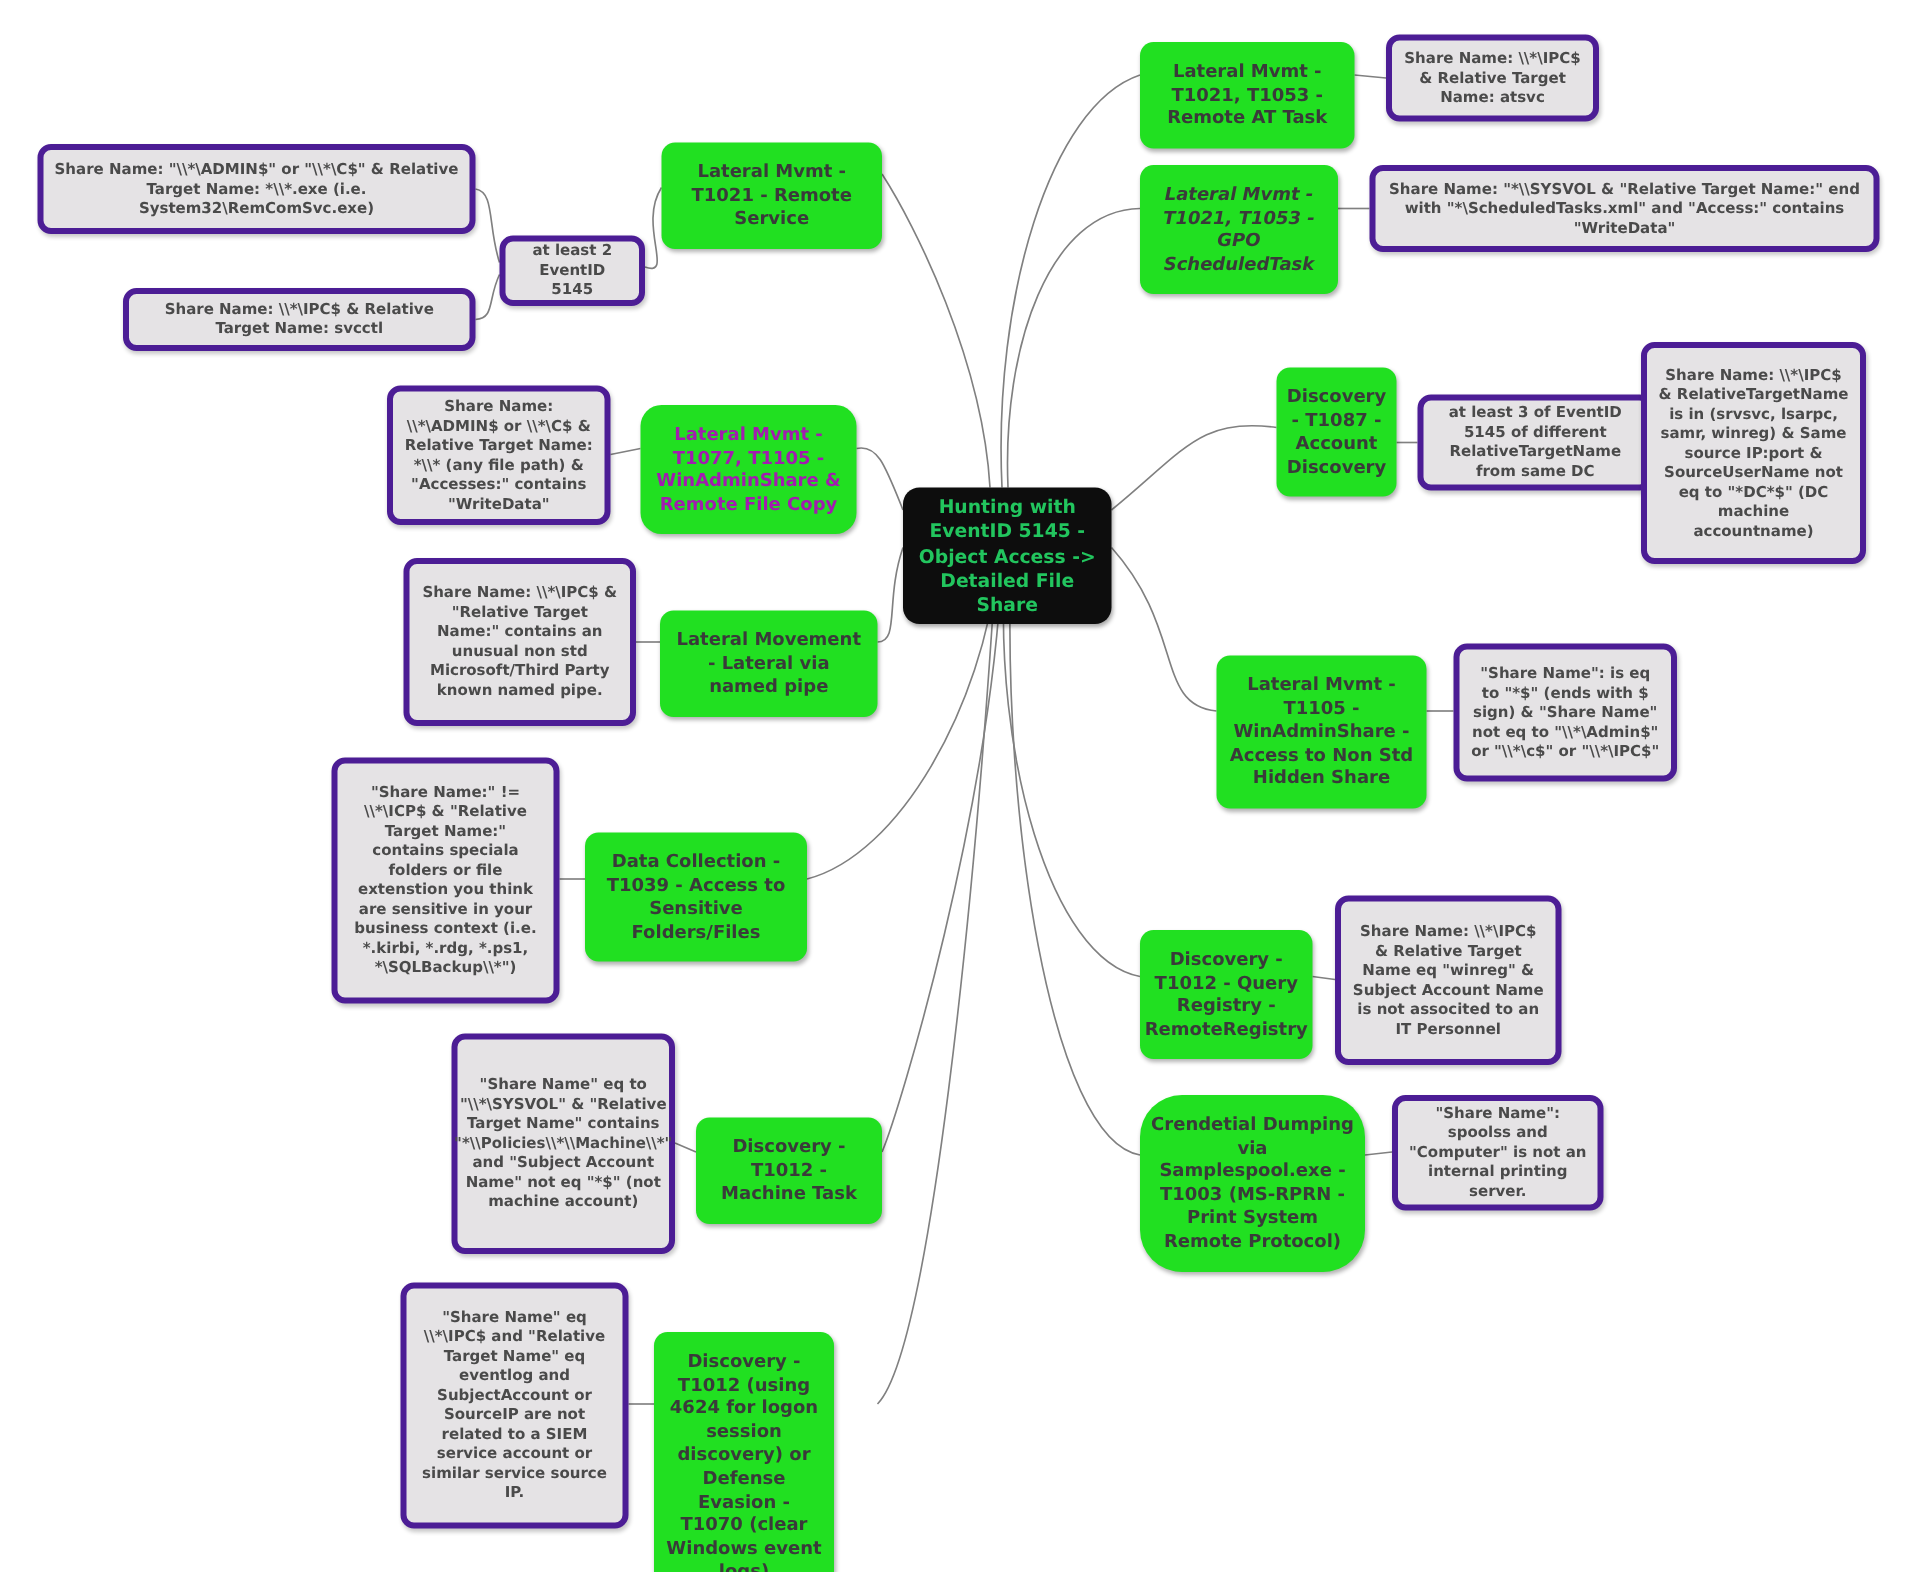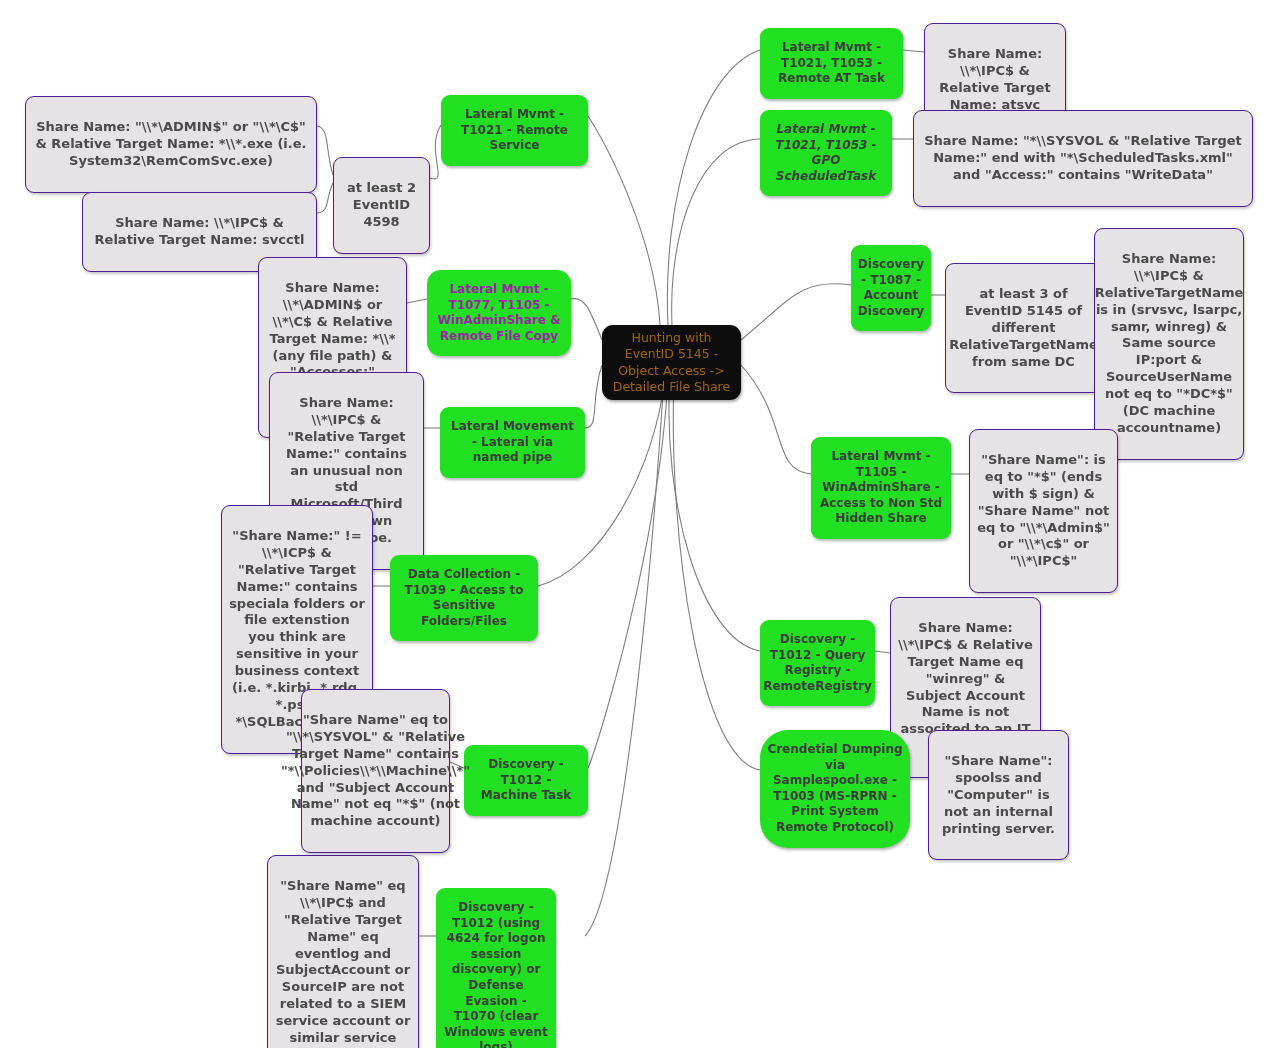--- a/index.html
+++ b/index.html
@@ -3,27 +3,27 @@
 <meta charset="utf-8">
 <style>
   html,body{margin:0;padding:0;background:#ffffff;}
   body{width:1280px;height:1048px;position:relative;overflow:hidden;
        font-family:"DejaVu Sans","Liberation Sans",sans-serif;}
   #canvas{position:absolute;left:0;top:0;width:1280px;height:1048px;}
   svg.edges{position:absolute;left:0;top:0;width:1280px;height:1048px;pointer-events:none;}
   .node{position:absolute;box-sizing:border-box;display:flex;align-items:center;
         justify-content:center;text-align:center;border-radius:9px;
         line-height:1.30;white-space:pre-line;}
-  .root{background:#0d0d0d;color:#a16207;font-weight:normal;font-size:12.5px;
+  .root{background:#0d0d0d;color:#22c55e;font-weight:bold;font-size:12.5px;
         border-radius:11px;padding:5px 8px;box-shadow:1px 2px 3px rgba(0,0,0,.35);}
   .green{background:#21e021;color:#3a3a3a;font-weight:bold;font-size:12px;
          padding:12px 7px;box-shadow:1px 2px 3px rgba(0,0,0,.30);}
   .green.dark{color:#a21caf;border-radius:14px;}
-  .gray{background:#e5e3e5;color:#4a4a4a;font-weight:bold;font-size:13px;
-        border:1px solid #4c1d95;padding:22px 7px;
+  .gray{background:#e5e3e5;color:#4a4a4a;font-weight:bold;font-size:10px;
+        border:4px solid #4c1d95;padding:0 7px;
         box-shadow:1px 2px 3px rgba(0,0,0,.22);}
 </style>
 </head>
 <body>
 
 <div id="canvas">
   <svg class="edges" viewBox="0 0 1280 1048" id="edge-svg">
       <path d="M 660 325 C 655 240 610 150 588 116" fill="none" stroke="#808080" stroke-width="1.1"></path>
       <path d="M 441 125 C 425 150 450 185 430 178" fill="none" stroke="#808080" stroke-width="1.1"></path>
       <path d="M 333 175 C 325 150 330 128 317 126" fill="none" stroke="#808080" stroke-width="1.1"></path>
@@ -48,21 +48,21 @@
       <path d="M 674 377 C 668 540 700 760 760 770" fill="none" stroke="#808080" stroke-width="1.1"></path>
       <path d="M 910 770 L 928 768" fill="none" stroke="#808080" stroke-width="1.1"></path>
       <path d="M 668 377 C 660 540 600 740 588 768" fill="none" stroke="#808080" stroke-width="1.1"></path>
       <path d="M 464 768 L 450 762" fill="none" stroke="#808080" stroke-width="1.1"></path>
       <path d="M 664 377 C 650 600 620 900 585 936" fill="none" stroke="#808080" stroke-width="1.1"></path>
       <path d="M 436 936 L 419 936" fill="none" stroke="#808080" stroke-width="1.1"></path>
     </svg>
   <div id="node-layer">
       <div class="node root" style="left: 602px; top: 325px; width: 139px; min-height: 52px;">Hunting with EventID 5145 - Object Access -&gt; Detailed File Share</div>
       <div class="node green" style="left: 441px; top: 95px; width: 147px; min-height: 42px;">Lateral Mvmt - T1021 - Remote Service</div>
-      <div class="node gray" style="left: 333px; top: 157px; width: 97px; min-height: 42px;">at least 2 EventID 4598</div>
+      <div class="node gray" style="left: 333px; top: 157px; width: 97px; min-height: 42px;">at least 2 EventID 5145</div>
       <div class="node gray" style="left: 25px; top: 96px; width: 292px; min-height: 60px;">Share Name: "\\*\ADMIN$" or "\\*\C$" &amp; Relative Target Name:  *\\*.exe (i.e. System32\RemComSvc.exe)</div>
       <div class="node gray" style="left: 82px; top: 192px; width: 235px; min-height: 42px;">Share Name: \\*\IPC$ &amp; Relative Target Name: svcctl</div>
       <div class="node green" style="left: 760px; top: 28px; width: 143px; min-height: 44px;">Lateral Mvmt - T1021, T1053 - Remote AT Task</div>
       <div class="node gray" style="left: 924px; top: 23px; width: 142px; min-height: 58px;">Share Name: \\*\IPC$ &amp; Relative Target Name: atsvc</div>
       <div class="node green" style="left: 760px; top: 110px; width: 132px; min-height: 58px; font-style: italic;">Lateral Mvmt - T1021, T1053 - GPO ScheduledTask</div>
       <div class="node gray" style="left: 913px; top: 110px; width: 340px; min-height: 58px;">Share Name: "*\\SYSVOL &amp; "Relative Target Name:" end with "*\ScheduledTasks.xml" and "Access:" contains "WriteData"</div>
       <div class="node green" style="left: 851px; top: 245px; width: 80px; min-height: 80px; text-align: center;">Discovery - T1087 - Account Discovery</div>
       <div class="node gray" style="left: 945px; top: 263px; width: 157px; min-height: 64px;">at least 3 of EventID 5145 of different RelativeTargetName from same DC</div>
       <div class="node gray" style="left: 1094px; top: 228px; width: 150px; min-height: 148px;">Share Name: \\*\IPC$ &amp; RelativeTargetName is in (srvsvc, lsarpc, samr, winreg) &amp; Same source IP:port &amp; SourceUserName not eq to "*DC*$" (DC machine accountname)</div>
       <div class="node green dark" style="left: 427px; top: 270px; width: 144px; min-height: 58px;">Lateral Mvmt - T1077, T1105 - WinAdminShare &amp; Remote File Copy</div>

